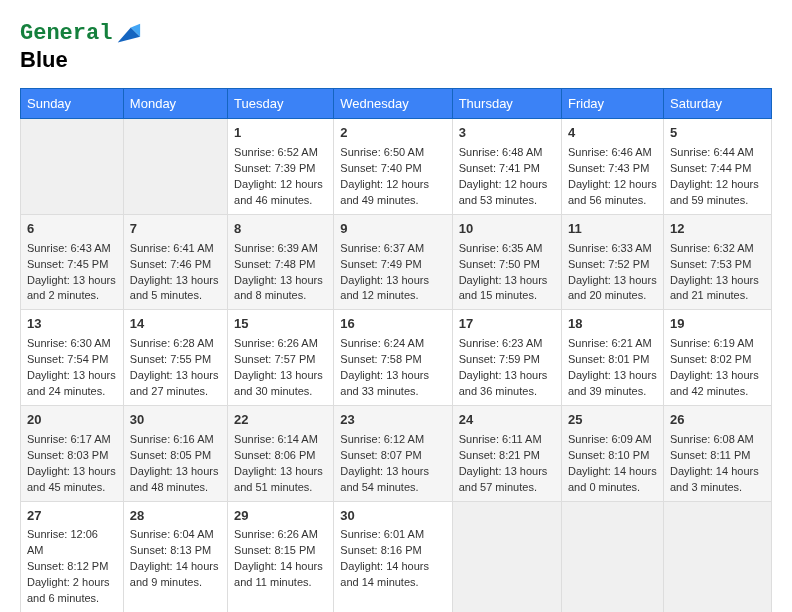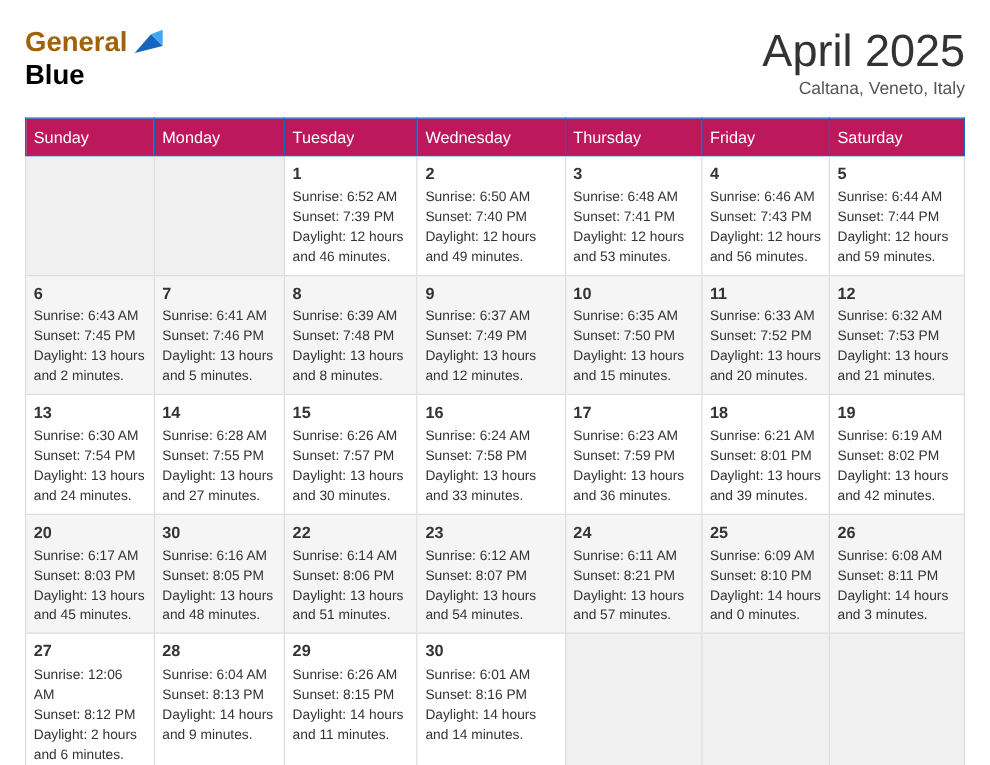--- a/index.html
+++ b/index.html
@@ -18,21 +18,21 @@
     }
     .logo {
       display: flex;
       align-items: center;
     }
     .logo-text {
       font-size: 22px;
       font-weight: bold;
       line-height: 1.1;
     }
-    .logo-general { color: #a16207; }
+    .logo-general { color: #15803d; font-family: Liberation Mono, monospace; }
     .logo-blue { color: #000000; }
     .logo-icon {
       width: 28px;
       height: 28px;
       margin-left: 2px;
     }
     .title-block {
       text-align: right;
     }
     .month-title {
@@ -43,21 +43,21 @@
     .subtitle {
       font-size: 14px;
       color: #555;
     }
     table {
       width: 100%;
       border-collapse: collapse;
       font-size: 11px;
     }
     thead tr {
-      background-color: #be185d;
+      background-color: #3b82f6;
       color: #fff;
     }
     thead th {
       padding: 7px 6px;
       text-align: left;
       font-size: 13px;
       font-weight: normal;
       border: 1px solid #1565c0;
     }
     tbody tr {
@@ -92,24 +92,20 @@
     <div>
       <div style="display:flex;align-items:center;">
         <span class="logo-text logo-general">General</span>
         <svg class="logo-icon" viewBox="0 0 30 30">
           <polygon points="4,24 18,8 28,18" fill="#1565c0"></polygon>
           <polygon points="18,8 28,4 28,18" fill="#42a5f5"></polygon>
         </svg>
       </div>
       <span class="logo-text logo-blue">Blue</span>
     </div>
-  </div>
-  <div class="title-block">
-    <div class="month-title">April 2025</div>
-    <div class="subtitle">Caltana, Veneto, Italy</div>
   </div>
 </div>
 
 <table>
   <thead>
     <tr>
     <th>Sunday</th>
         <th>Monday</th>
         <th>Tuesday</th>
         <th>Wednesday</th>

